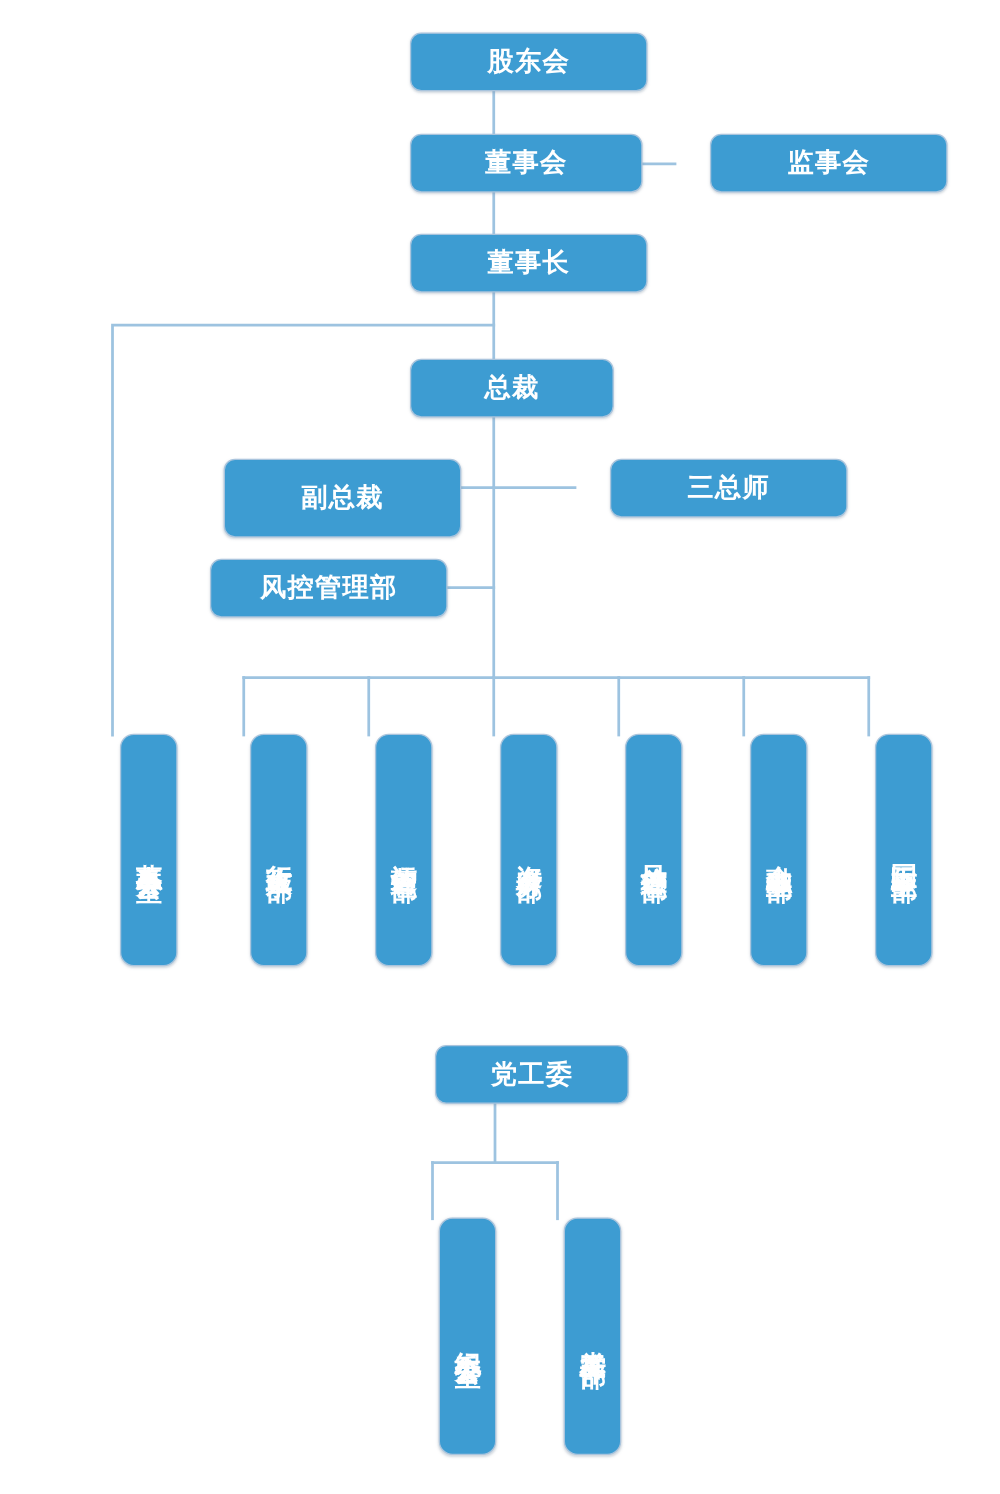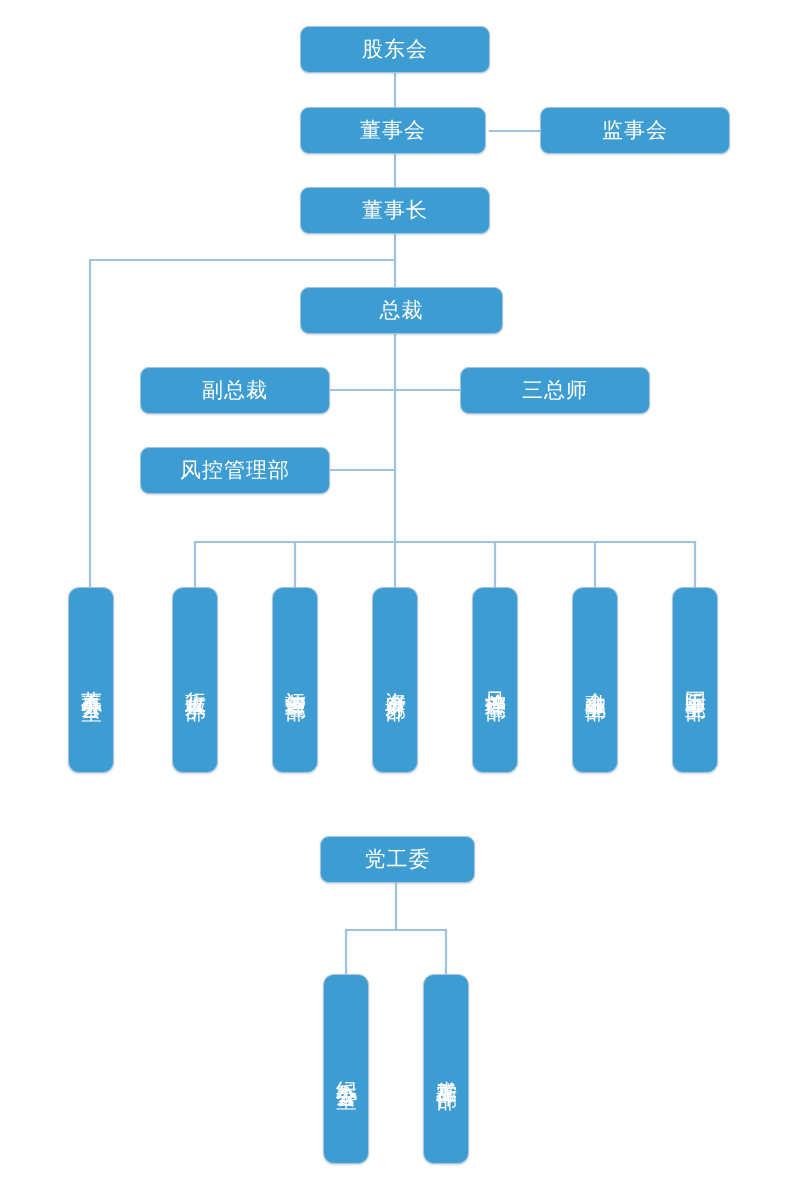--- a/index.html
+++ b/index.html
@@ -28,23 +28,24 @@
     box-sizing: border-box;
     background: #3d9cd2;
     border: 1px solid #a9c4dd;
     border-radius: 9px;
     box-shadow: 0 1px 2px rgba(120,140,160,0.35);
     color: #ffffff;
     display: flex;
     align-items: center;
     justify-content: center;
     text-align: center;
-    font-weight: normal;
+    font-weight: bold;
     letter-spacing: 1px;
     user-select: none;
+    margin-left: 28px;
   }
   .node.horizontal {
     font-size: 21px;
     line-height: 1.1;
   }
   .node.vertical {
     font-size: 21px;
     line-height: 1.18;
     writing-mode: vertical-rl;
     text-orientation: upright;
@@ -104,25 +105,25 @@
   </div>
 
   <div class="node horizontal" style="left:540px; top:107px; width:190px; height:47px;">
     <span>监事会</span>
   </div>
 
   <div class="node horizontal" style="left:300px; top:187px; width:190px; height:47px;text-align:right;">
     <span>董事长</span>
   </div>
 
-  <div class="node horizontal" style="left:300px; top:287px; width:203px; height:47px;">
+  <div class="node horizontal" style="left:300px; top:287px; width:163px; height:47px;">
     <span>总裁</span>
   </div>
 
-  <div class="node horizontal" style="left:140px; top:367px; width:190px; height:47px;">
+  <div class="node horizontal" style="left:151px; top:367px; width:190px; height:63px;">
     <span>副总裁</span>
   </div>
 
   <div class="node horizontal" style="left:460px; top:367px; width:190px; height:47px;">
     <span>三总师</span>
   </div>
 
   <div class="node horizontal" style="left:140px; top:447px; width:190px; height:47px;">
     <span>风控管理部</span>
   </div>

